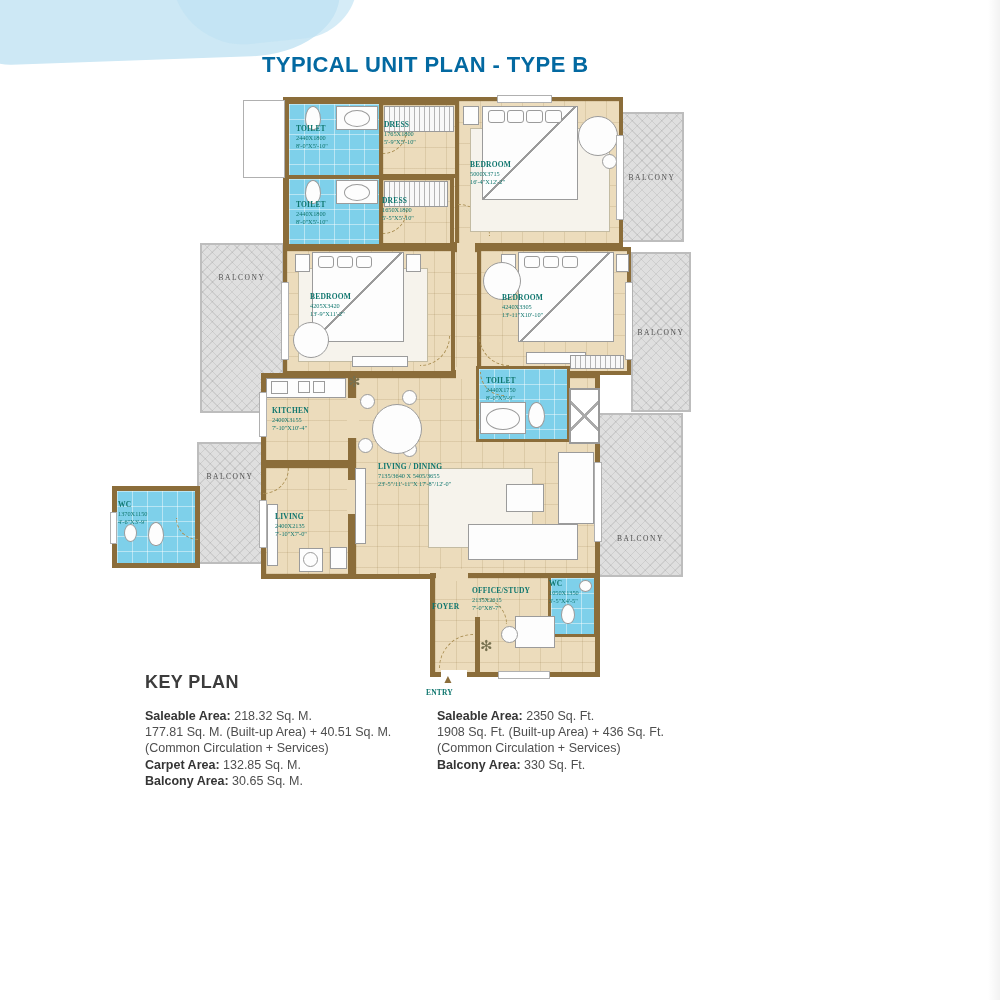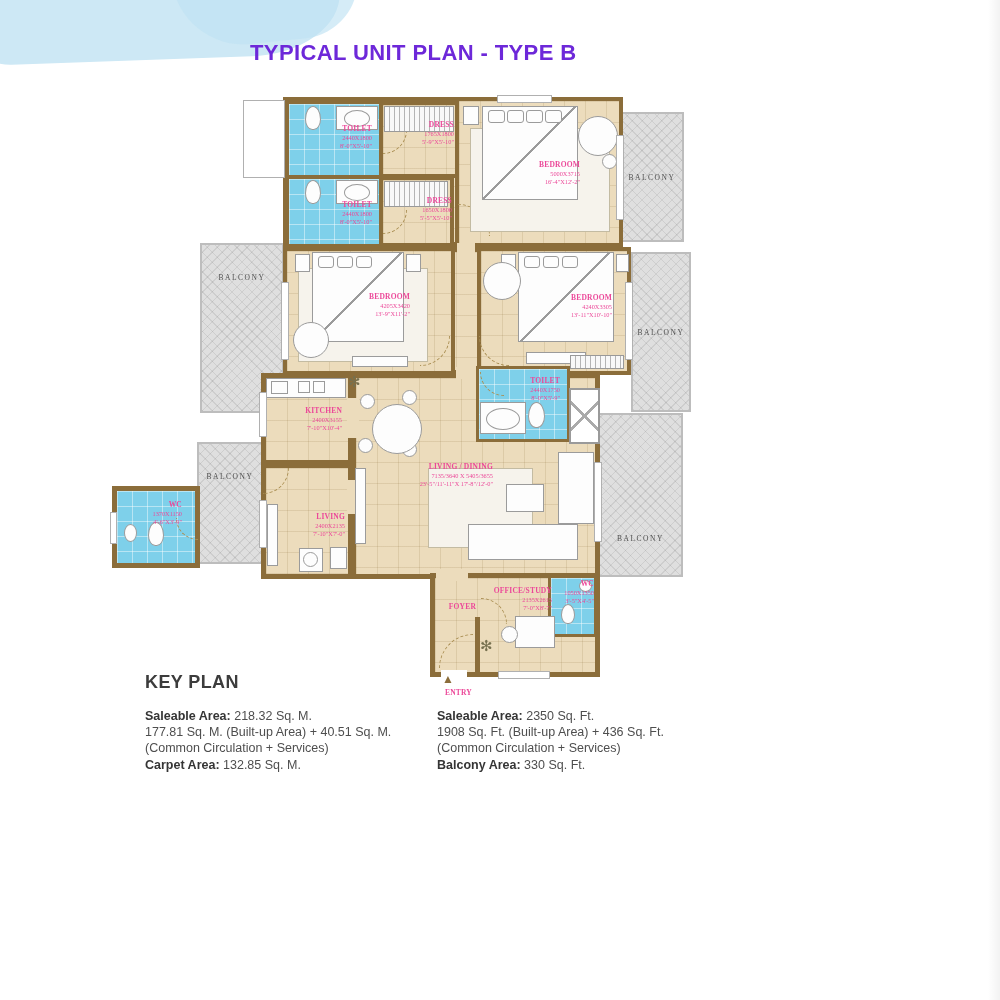--- a/index.html
+++ b/index.html
@@ -35,25 +35,25 @@
   .pot{border-radius:50% 50% 45% 45% / 55% 55% 45% 45%;}
   .bed{background-image:linear-gradient(135deg,transparent 48.5%,#9b9b9b 48.5%,#9b9b9b 50.5%,transparent 50.5%);}
   .stripes{background:repeating-linear-gradient(90deg,#f8f8f8 0 4px,#b4b4b4 4px 5px);border:1px solid #999;z-index:5;}
   .door{border-top:1.5px dashed #ab9055;border-right:1.5px dashed #ab9055;
         border-top-right-radius:100%;z-index:5;}
   .win{background:#fff;border:1px solid #b0b0b0;z-index:6;}
   .shaft{background:#fff;border:2px solid #9a9a9a;z-index:5;
         background-image:linear-gradient(45deg,transparent 47%,#aaa 47%,#aaa 52%,transparent 52%),
                          linear-gradient(-45deg,transparent 47%,#aaa 47%,#aaa 52%,transparent 52%);}
   .plant{z-index:5;font-size:15px;color:#76704f;line-height:1;}
-  .rlbl{text-align:right;color:#ec4899;font-family:"Liberation Serif",serif;line-height:1.3;z-index:7;}
+  .rlbl{text-align:left;color:#0f766e;font-family:"Liberation Serif",serif;line-height:1.3;z-index:7;}
   .rlbl .rn{font-weight:bold;font-size:7.5px;display:block;letter-spacing:.2px;}
   .rlbl .rd{font-size:6.3px;display:block;}
-  .title{position:absolute;left:250px;top:40px;margin:0;font-size:22px;font-weight:bold;
-         color:#6d28d9;letter-spacing:.4px;z-index:7;text-align:right;}
+  .title{position:absolute;left:250px;top:40px;margin:12px;font-size:22px;font-weight:bold;
+         color:#0369a1;letter-spacing:.4px;z-index:7;text-align:right;}
   .tri{position:absolute;left:442px;top:672px;font-size:12px;color:#8b6d3a;z-index:7;}
   .kp-h{position:absolute;left:145px;top:672px;margin:0;font-size:18px;font-weight:bold;
         color:#3c3c3c;letter-spacing:.4px;z-index:7;}
   .kp-col{position:absolute;top:708px;width:305px;font-size:12.5px;color:#4e4e4e;
           line-height:16.2px;z-index:7;}
   .kp-b{font-weight:bold;color:#353535;}
   .edge{position:absolute;right:0;top:0;width:12px;height:100%;z-index:8;
         background:linear-gradient(90deg,rgba(0,0,0,0),rgba(0,0,0,.05));}
 </style>
 </head>
@@ -292,20 +292,23 @@
 
   <div class="kp-col" style="left:145px;">
     <div>
       <span class="kp-b">Saleable Area:</span><span> 218.32 Sq. M.</span>
     </div>
     <div><span>177.81 Sq. M. (Built-up Area) + 40.51 Sq. M.</span></div>
     <div><span>(Common Circulation + Services)</span></div>
     <div>
       <span class="kp-b">Carpet Area:</span><span> 132.85 Sq. M.</span>
     </div>
+    <div>
+      <span class="kp-b">Balcony Area:</span><span> 30.65 Sq. M.</span>
+    </div>
   </div>
 
   <div class="kp-col" style="left:437px;">
     <div>
       <span class="kp-b">Saleable Area:</span><span> 2350 Sq. Ft.</span>
     </div>
     <div><span>1908 Sq. Ft. (Built-up Area) + 436 Sq. Ft.</span></div>
     <div><span>(Common Circulation + Services)</span></div>
     <div>
       <span class="kp-b">Balcony Area:</span><span> 330 Sq. Ft.</span>

